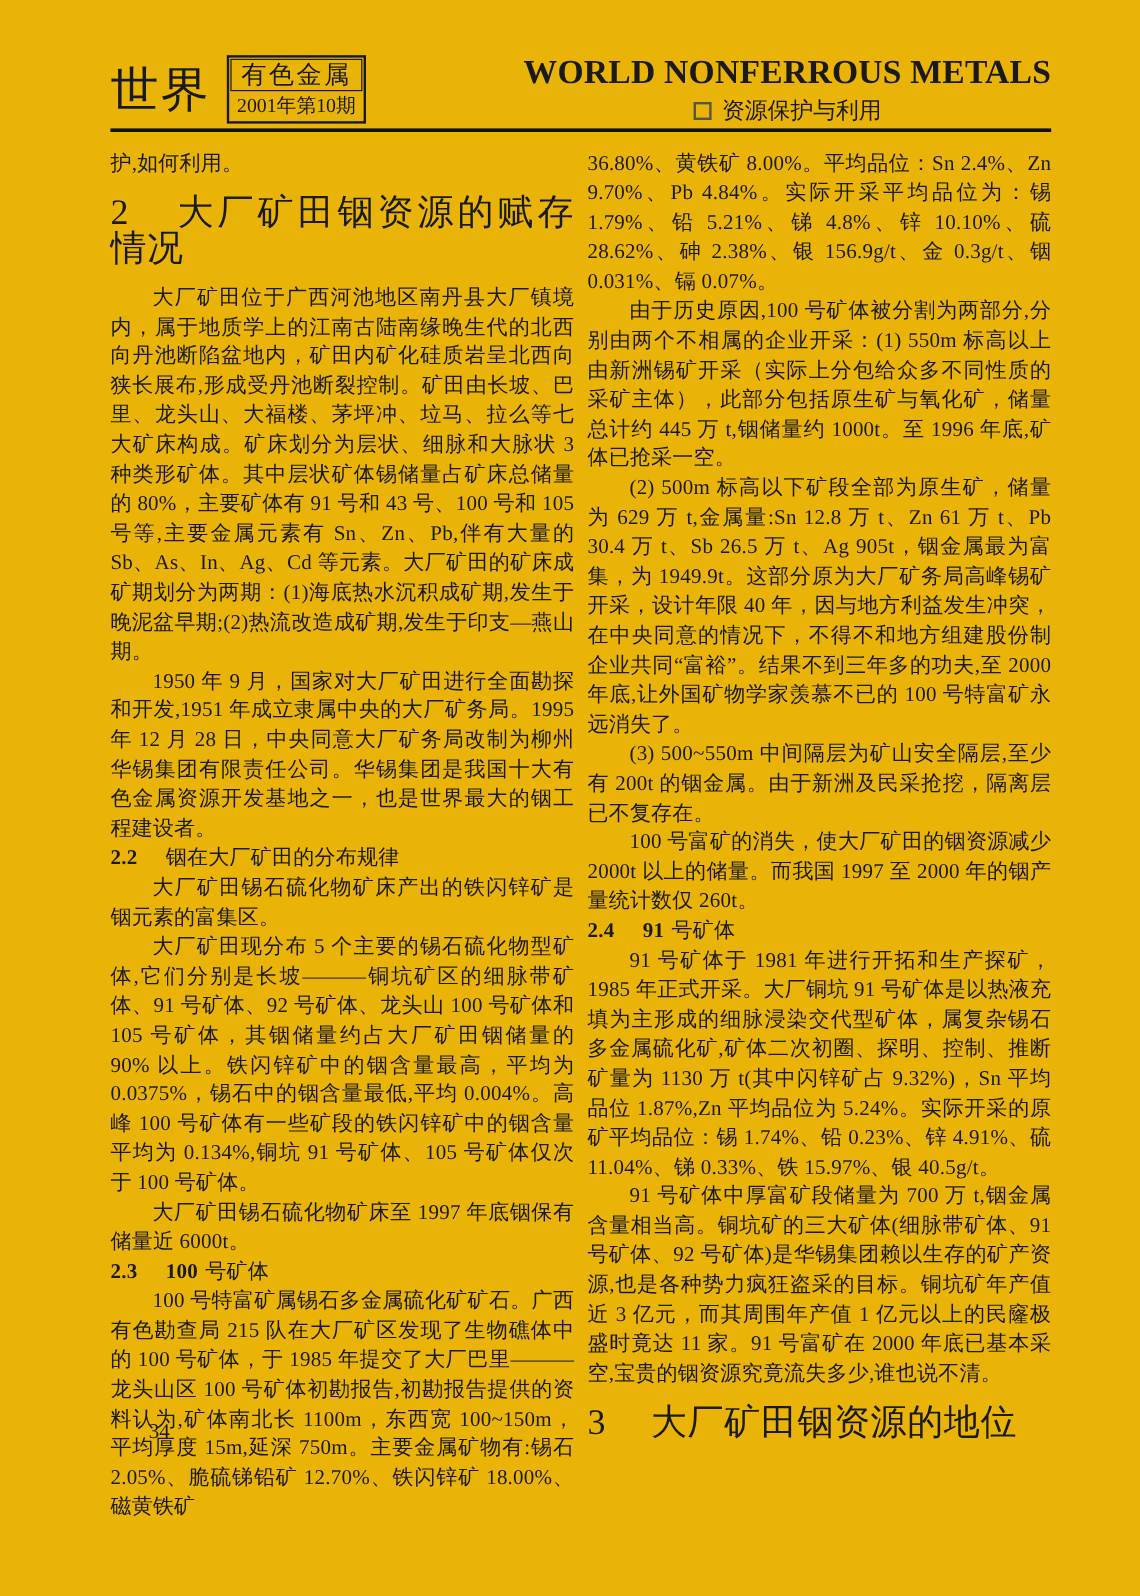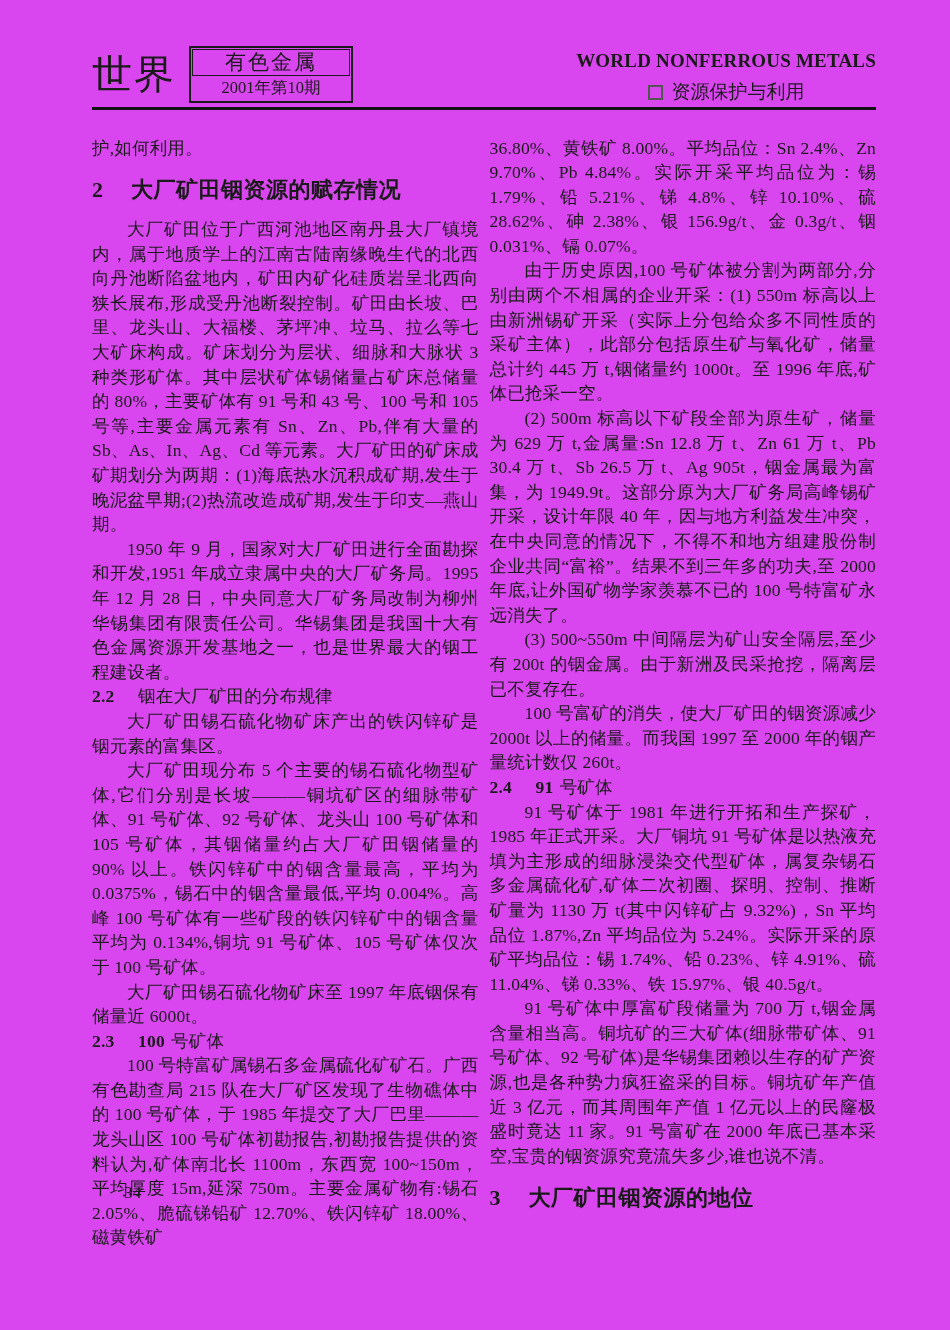--- a/index.html
+++ b/index.html
@@ -1,41 +1,41 @@
 <!DOCTYPE html>
 <html><head>
 <meta charset="utf-8">
 <style>
   html,body { margin:0; padding:0; background:#e8e8e8; }
   .page {
-    width:950px; height:1330px; background:#d946ef; position:relative;
+    width:950px; height:1330px; background:#eab308; position:relative;
     margin:0 auto; overflow:hidden;
     font-family:"Liberation Serif","DejaVu Serif",serif; color:#1a1a1a;
   }
   .content { position:absolute; left:92px; top:42px; width:784px; }
 
   
   .header { display:flex; justify-content:space-between; align-items:flex-start; height:64px; }
   .header-left { display:flex; align-items:flex-start; gap:13px; }
   .logo-cn { font-size:40px; line-height:50px; letter-spacing:2px; margin-top:8px; }
-  .logo-box { border:2px solid #1a1a1a; width:164px; padding:1px; box-sizing:border-box; margin-top:4px; }
+  .logo-box { border:2px solid #1a1a1a; width:116px; padding:1px; box-sizing:border-box; margin-top:4px; }
   .logo-box-top { border:1.5px solid #1a1a1a; text-align:center; font-size:21px; line-height:25px; letter-spacing:2px; }
   .logo-box-bottom { text-align:center; font-size:16.5px; line-height:24px; }
   .header-right { text-align:right; margin-top:6px; }
-  .journal-en { font-weight:bold; font-size:19px; line-height:26px; letter-spacing:0.2px; }
+  .journal-en { font-weight:bold; font-size:28px; line-height:26px; letter-spacing:0.2px; }
   .section-row { display:flex; justify-content:center; align-items:center; gap:9px; margin-top:5px; font-size:19px; }
   .square { width:15px; height:15px; border:2px solid #555; display:inline-block; box-sizing:border-box; }
   .rule { height:2.5px; background:#111; margin-top:1px; }
 
   
-  .columns { display:flex; gap:11px; margin-top:26px; }
+  .columns { display:flex; gap:11px; margin-top:14px; }
   .col { width:387px; font-size:17.5px; line-height:24.6px; text-align:justify; letter-spacing:0.2px; }
   .col p { margin:0; text-indent:2em; }
   .col p.cont { text-indent:0; }
-  .h1 { font-size:22px; line-height:30px; margin:15px 0 12px; letter-spacing:0.5px;font-weight:bold; }
+  .h1 { font-size:30px; line-height:30px; margin:15px 0 12px; letter-spacing:0.5px; }
   .h1-num { margin-right:1.25em; }
   .h2 { margin:0; }
   .h2-num { font-weight:bold; margin-right:1.35em; }
   .h2-bold { font-weight:bold; margin-right:0.35em; }
 
   .page-number { position:absolute; left:124px; top:1182px; font-size:17.5px; }
 </style>
 </head>
 <body>
 

